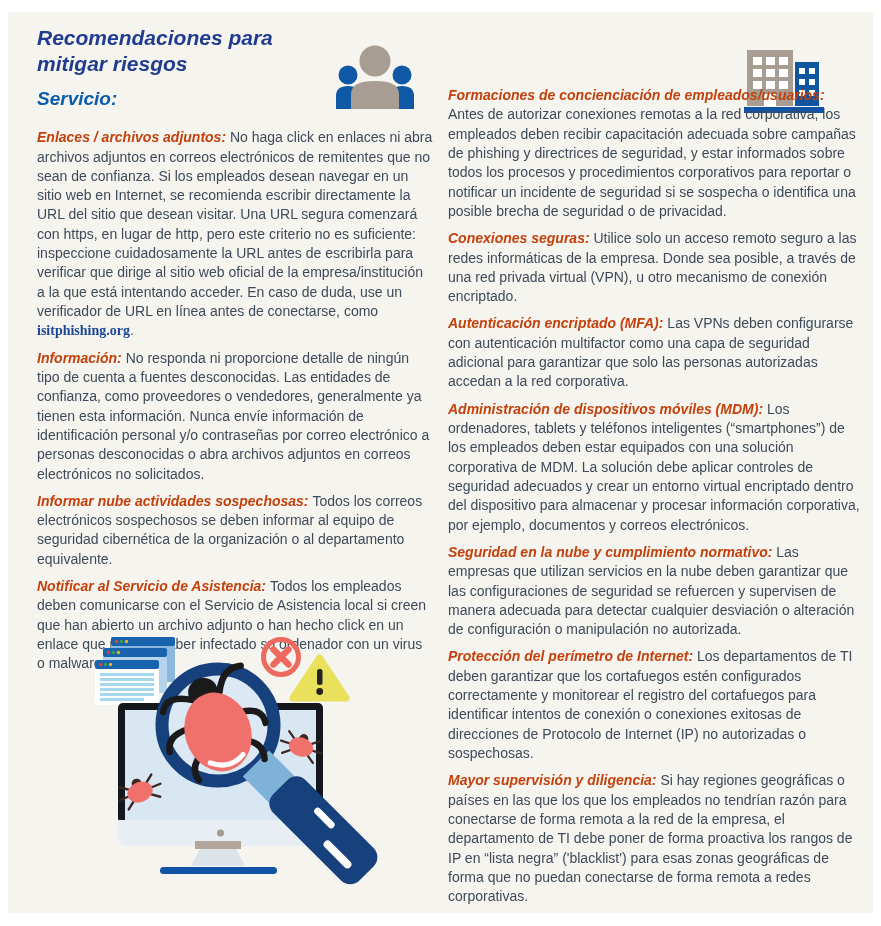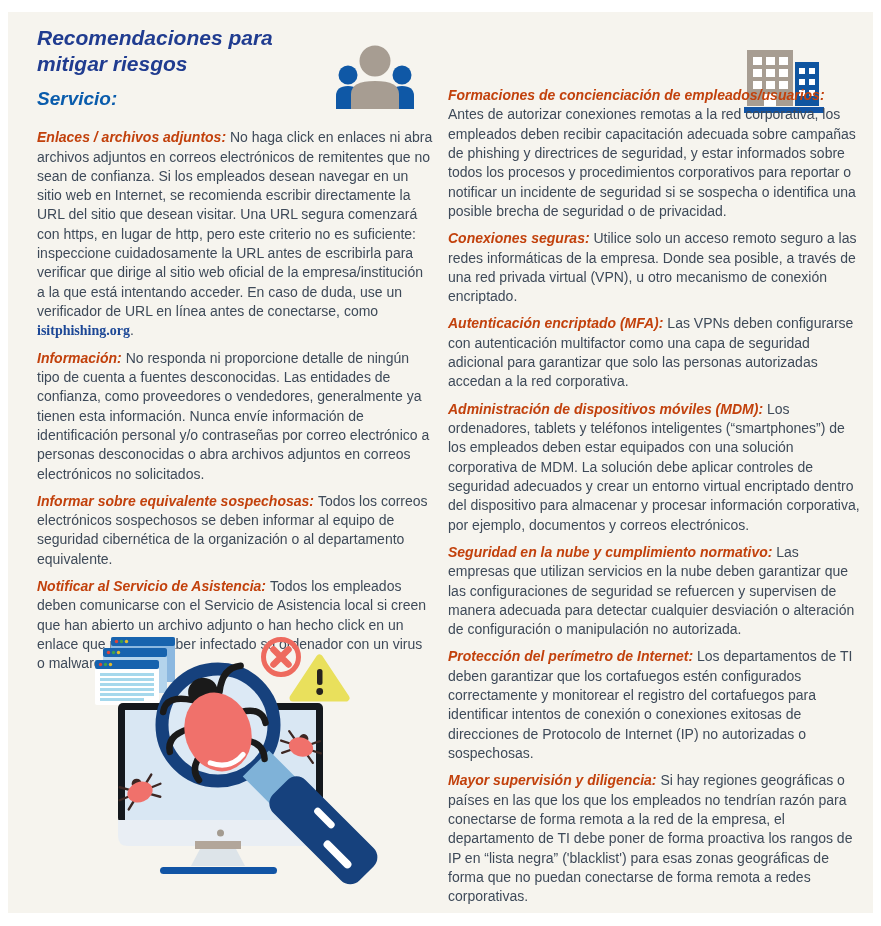--- a/index.html
+++ b/index.html
@@ -72,21 +72,21 @@
     <rect x="8" y="59" width="80" height="6" fill="#1154a5"></rect>
   </svg>
 
   <div class="col col-left">
     <h2 class="section-heading">Servicio:</h2>
 
     <p><b class="lead">Enlaces / archivos adjuntos:</b><span>No haga click en enlaces ni abra archivos adjuntos en correos electrónicos de remitentes que no sean de confianza. Si los empleados desean navegar en un sitio web en Internet, se recomienda escribir directamente la URL del sitio que desean visitar. Una URL segura comenzará con https, en lugar de http, pero este criterio no es suficiente: inspeccione cuidadosamente la URL antes de escribirla para verificar que dirige al sitio web oficial de la empresa/institución a la que está intentando acceder. En caso de duda, use un verificador de URL en línea antes de conectarse, como </span><b class="boldlink">isitphishing.org</b><span>.</span></p>
 
     <p><b class="lead">Información:</b><span>No responda ni proporcione detalle de ningún tipo de cuenta a fuentes desconocidas. Las entidades de confianza, como proveedores o vendedores, generalmente ya tienen esta información. Nunca envíe información de identificación personal y/o contraseñas por correo electrónico a personas desconocidas o abra archivos adjuntos en correos electrónicos no solicitados.</span></p>
 
-    <p><b class="lead">Informar sobre equivalente sospechosas:</b><span>Todos los correos electrónicos sospechosos se deben informar al equipo de seguridad cibernética de la organización o al departamento equivalente.</span></p>
+    <p><b class="lead">Informar nube actividades sospechosas:</b><span>Todos los correos electrónicos sospechosos se deben informar al equipo de seguridad cibernética de la organización o al departamento equivalente.</span></p>
 
     <p><b class="lead">Notificar al Servicio de Asistencia:</b><span>Todos los empleados deben comunicarse con el Servicio de Asistencia local si creen que han abierto un archivo adjunto o han hecho click en un enlace que pudiera haber infectado su ordenador con un virus o malware.</span></p>
   </div>
 
   <div class="col col-right">
 
     <p><b class="lead">Formaciones de concienciación de empleados/usuarios:</b><span>Antes de autorizar conexiones remotas a la red corporativa, los empleados deben recibir capacitación adecuada sobre campañas de phishing y directrices de seguridad, y estar informados sobre todos los procesos y procedimientos corporativos para reportar o notificar un incidente de seguridad si se sospecha o identifica una posible brecha de seguridad o de privacidad.</span></p>
 
     <p><b class="lead">Conexiones seguras:</b><span>Utilice solo un acceso remoto seguro a las redes informáticas de la empresa. Donde sea posible, a través de una red privada virtual (VPN), u otro mecanismo de conexión encriptado.</span></p>
 

